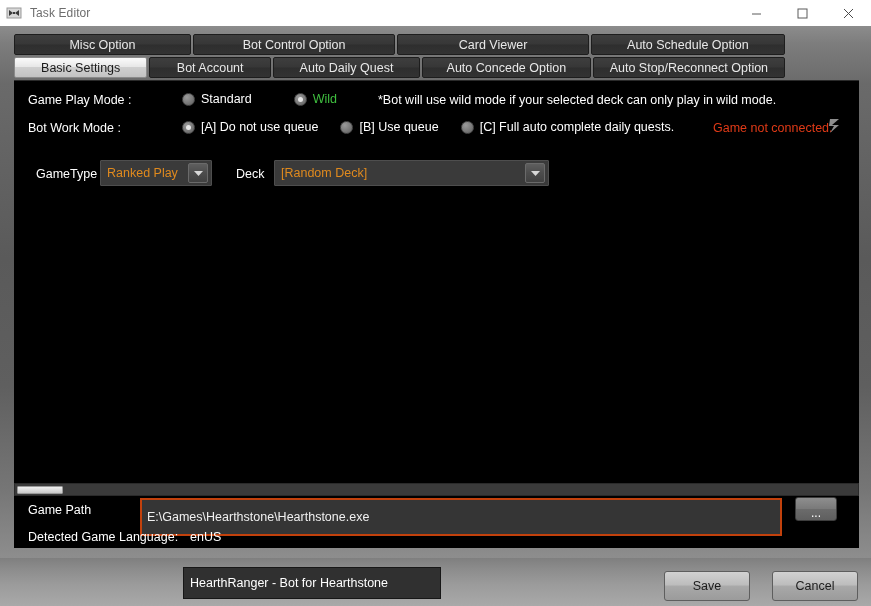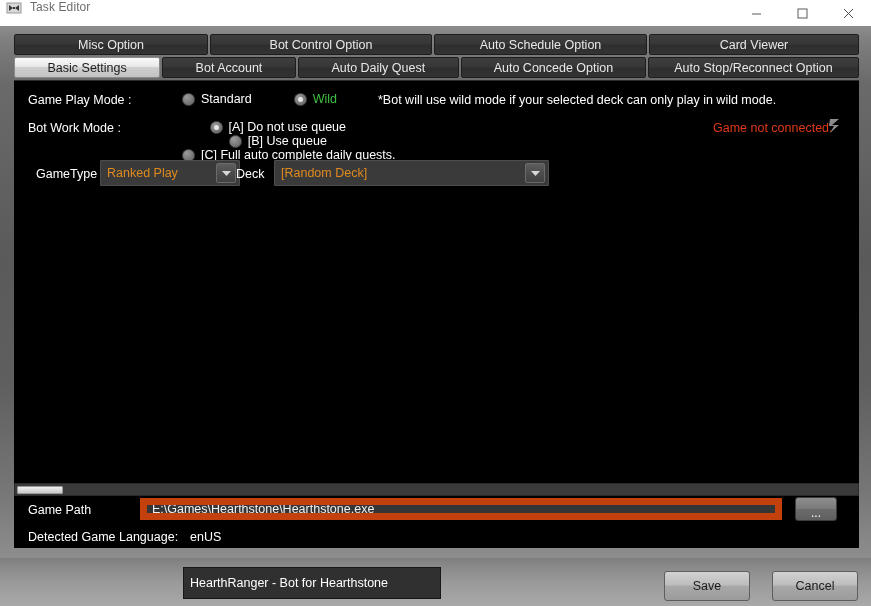--- a/index.html
+++ b/index.html
@@ -19,21 +19,21 @@
     width: 871px; height: 606px;
     background: linear-gradient(to bottom, #f2f2f2 0%, #f2f2f2 100%);
     overflow: hidden;
   }
 
   
   #titlebar {
     position: absolute; left: 0; top: 0;
     width: 871px; height: 26px;
     background: #ffffff;
-    display: flex; 
+    display: flex; align-items: center;
   }
   #app-icon {
     width: 16px; height: 16px;
     margin-left: 6px; margin-right: 8px;
     position: relative;
     flex: 0 0 auto;
   }
   #app-icon svg { display: block; }
   #title-text {
     font-size: 12px;
@@ -57,21 +57,21 @@
     width: 871px; height: 580px;
     background: linear-gradient(to bottom,
       #8c8c8c 0%, #7d7d7d 3%, #6a6a6a 10%,
       #5a5a5a 40%, #5f5f5f 62%,
       #767676 80%, #8e8e8e 92%, #a0a0a0 100%);
   }
 
   
   #tabs {
     position: absolute; left: 14px; top: 34px;
-    width: 845px; height: 44px;
+    width: 771px; height: 44px;
   }
   .tab-row {
     display: flex; height: 21px; gap: 2px;
   }
   .tab-row.row2 { margin-top: 2px; }
   .tab {
     background: linear-gradient(to bottom, #3e3e3e 0%, #373737 48%, #2e2e2e 52%, #333333 100%);
     border: 1px solid #1d1d1d;
     border-radius: 2px;
     color: #e8e8e8;
@@ -214,23 +214,23 @@
   }
   .path-label {
     position: absolute;
     color: #ffffff;
     font-size: 12.5px;
     white-space: nowrap;
   }
   #path-input {
     position: absolute;
     left: 126px; top: 2px;
-    width: 642px; height: 22px;
+    width: 642px; height: 38px;
     background: #353535;
-    border: 7px solid #c2410c;
+    border: 2px solid #c2410c;
     color: #f0f0f0;
     font-size: 12.5px;
     display: flex; align-items: center;
     padding-left: 5px;
     overflow: hidden; white-space: nowrap;
   }
   #browse-btn {
     position: absolute;
     left: 781px; top: 1px;
     width: 42px; height: 24px;
@@ -326,25 +326,25 @@
   <div id="frame"></div>
 
   <div id="tabs">
     <div class="tab-row row1">
       <div class="tab" style="width:194px">
           <span>Misc Option</span>
         </div>
       <div class="tab" style="width:222px">
           <span>Bot Control Option</span>
         </div>
+      <div class="tab" style="width:210px">
+          <span>Card Viewer</span>
+        </div>
       <div class="tab" style="width:213px">
           <span>Auto Schedule Option</span>
-        </div>
-      <div class="tab" style="width:210px">
-          <span>Card Viewer</span>
         </div>
     </div>
     <div class="tab-row row2">
       <div class="tab active" style="width:147px">
           <span>Basic Settings</span>
         </div>
       <div class="tab" style="width:134px">
           <span>Bot Account</span>
         </div>
       <div class="tab" style="width:162px">
@@ -371,21 +371,21 @@
       <div class="radio checked">
         <span class="radio-dot"></span>
         <span class="radio-label green">Wild</span>
       </div>
     </div>
 
     <div class="hint-text" style="left:364px; top:12px;">*Bot will use wild mode if  your selected deck can only play in wild mode.</div>
 
     <div class="row-label" style="left:14px; top:40px;">Bot Work Mode :</div>
 
-    <div class="radio-group" style="left:168px; top:39px;flex-direction:column;">
+    <div class="radio-group" style="left:168px; top:39px;">
       <div class="radio checked" style="margin-right:22px;">
         <span class="radio-dot"></span>
         <span class="radio-label">[A] Do not use queue</span>
       </div>
       <div class="radio" style="margin-right:22px;">
         <span class="radio-dot"></span>
         <span class="radio-label">[B] Use queue</span>
       </div>
       <div class="radio">
         <span class="radio-dot"></span>
@@ -396,21 +396,21 @@
     <div class="status-text" style="left:699px; top:40px;">Game not connected.</div>
 
     <div id="conn-icon" style="top:32px;">
       <svg width="26" height="26" viewBox="0 0 26 26">
         <path d="M9 6 L18 6 L11 12 L18 12 L9 20 L13 13 L8 13 Z" fill="#8c8c8c"></path>
       </svg>
     </div>
 
     <div class="field-label" style="left:22px; top:86px;">GameType</div>
 
-    <div class="combo" style="left:86px; top:79px; width:140px;">
+    <div class="combo" style="left:86px; top:79px; width:112px;">
       <span class="combo-value">Ranked Play</span>
       <span class="combo-arrow">
         <svg width="11" height="9" viewBox="0 0 11 9">
             <path d="M1 2 L5.5 7 L10 2 Z" fill="#d8d8d8"></path>
           </svg>
       </span>
     </div>
 
     <div class="field-label" style="left:222px; top:86px;">Deck</div>
 

